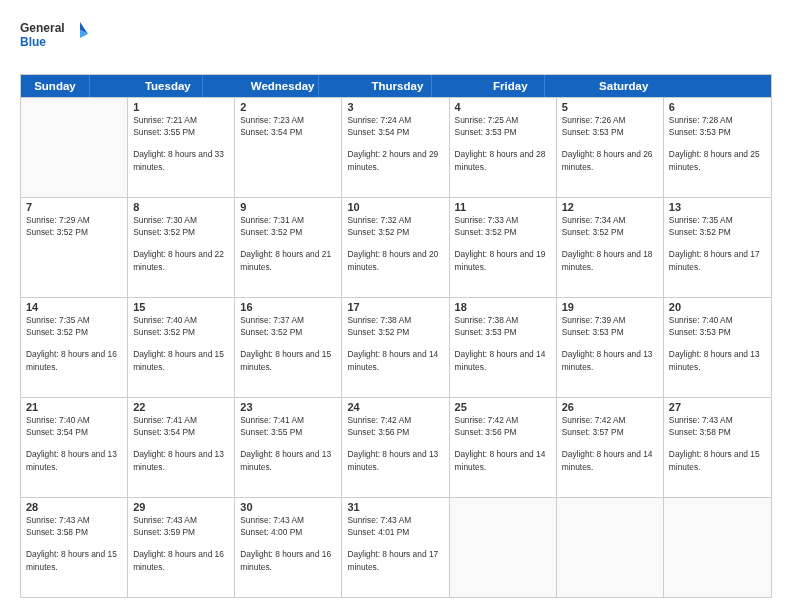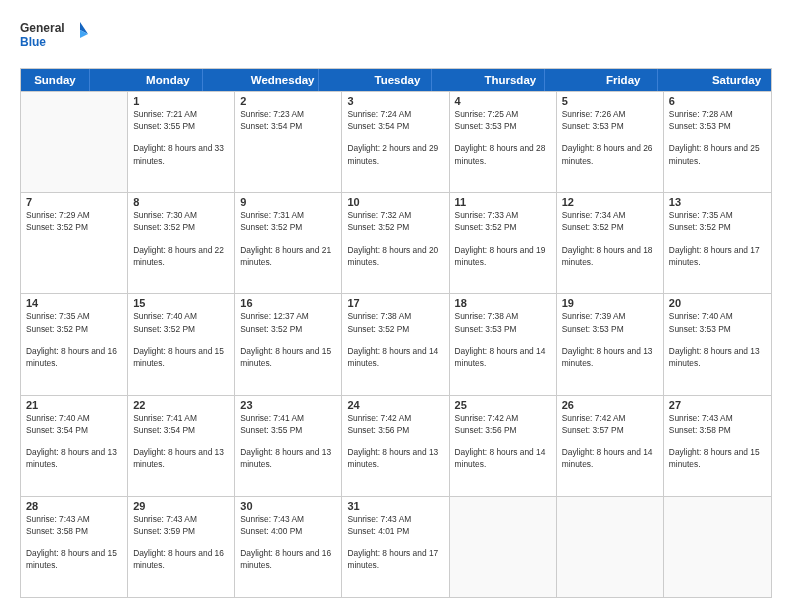--- a/index.html
+++ b/index.html
@@ -14,21 +14,21 @@
       width: 792px;
       height: 612px;
       padding: 18px 20px 14px 20px;
       display: flex;
       flex-direction: column;
     }
     .header {
       display: flex;
       justify-content: space-between;
       align-items: flex-start;
-      margin-bottom: 12px;
+      margin-bottom: 18px;
     }
     .logo {
       display: flex;
       align-items: center;
       gap: 0;
     }
     .title-block {
       text-align: right;
     }
     .month-title {
@@ -113,23 +113,22 @@
   </div>
     <div class="title-block">
       <div class="month-title"></div>
       <div class="location"></div>
     </div>
   </div>
 
   <div class="calendar">
     <div class="cal-header-row">
     <div class="cal-header-cell">Sunday</div>
-        <div class="cal-header-cell">Monday</div>
+        <div class="cal-header-cell">Tuesday</div>
         <div class="cal-header-cell">Wednesday</div>
-        <div class="cal-header-cell">Tuesday</div>
         <div class="cal-header-cell">Thursday</div>
         <div class="cal-header-cell">Friday</div>
         <div class="cal-header-cell">Saturday</div>
       </div>
     <div class="cal-body">
     <div class="cal-row">
           <div class="cal-cell empty"></div>
           <div class="cal-cell">
             <div class="day-num">1</div>
             <div class="cell-line">Sunrise: 7:21 AM</div>
@@ -217,21 +216,21 @@
             <div class="cell-line daylight">Daylight: 8 hours and 16 minutes.</div>
           </div>
           <div class="cal-cell">
             <div class="day-num">15</div>
             <div class="cell-line">Sunrise: 7:40 AM</div>
             <div class="cell-line">Sunset: 3:52 PM</div>
             <div class="cell-line daylight">Daylight: 8 hours and 15 minutes.</div>
           </div>
           <div class="cal-cell">
             <div class="day-num">16</div>
-            <div class="cell-line">Sunrise: 12:37 AM</div>
+            <div class="cell-line">Sunrise: 7:37 AM</div>
             <div class="cell-line">Sunset: 3:52 PM</div>
             <div class="cell-line daylight">Daylight: 8 hours and 15 minutes.</div>
           </div>
           <div class="cal-cell">
             <div class="day-num">17</div>
             <div class="cell-line">Sunrise: 7:38 AM</div>
             <div class="cell-line">Sunset: 3:52 PM</div>
             <div class="cell-line daylight">Daylight: 8 hours and 14 minutes.</div>
           </div>
           <div class="cal-cell">

